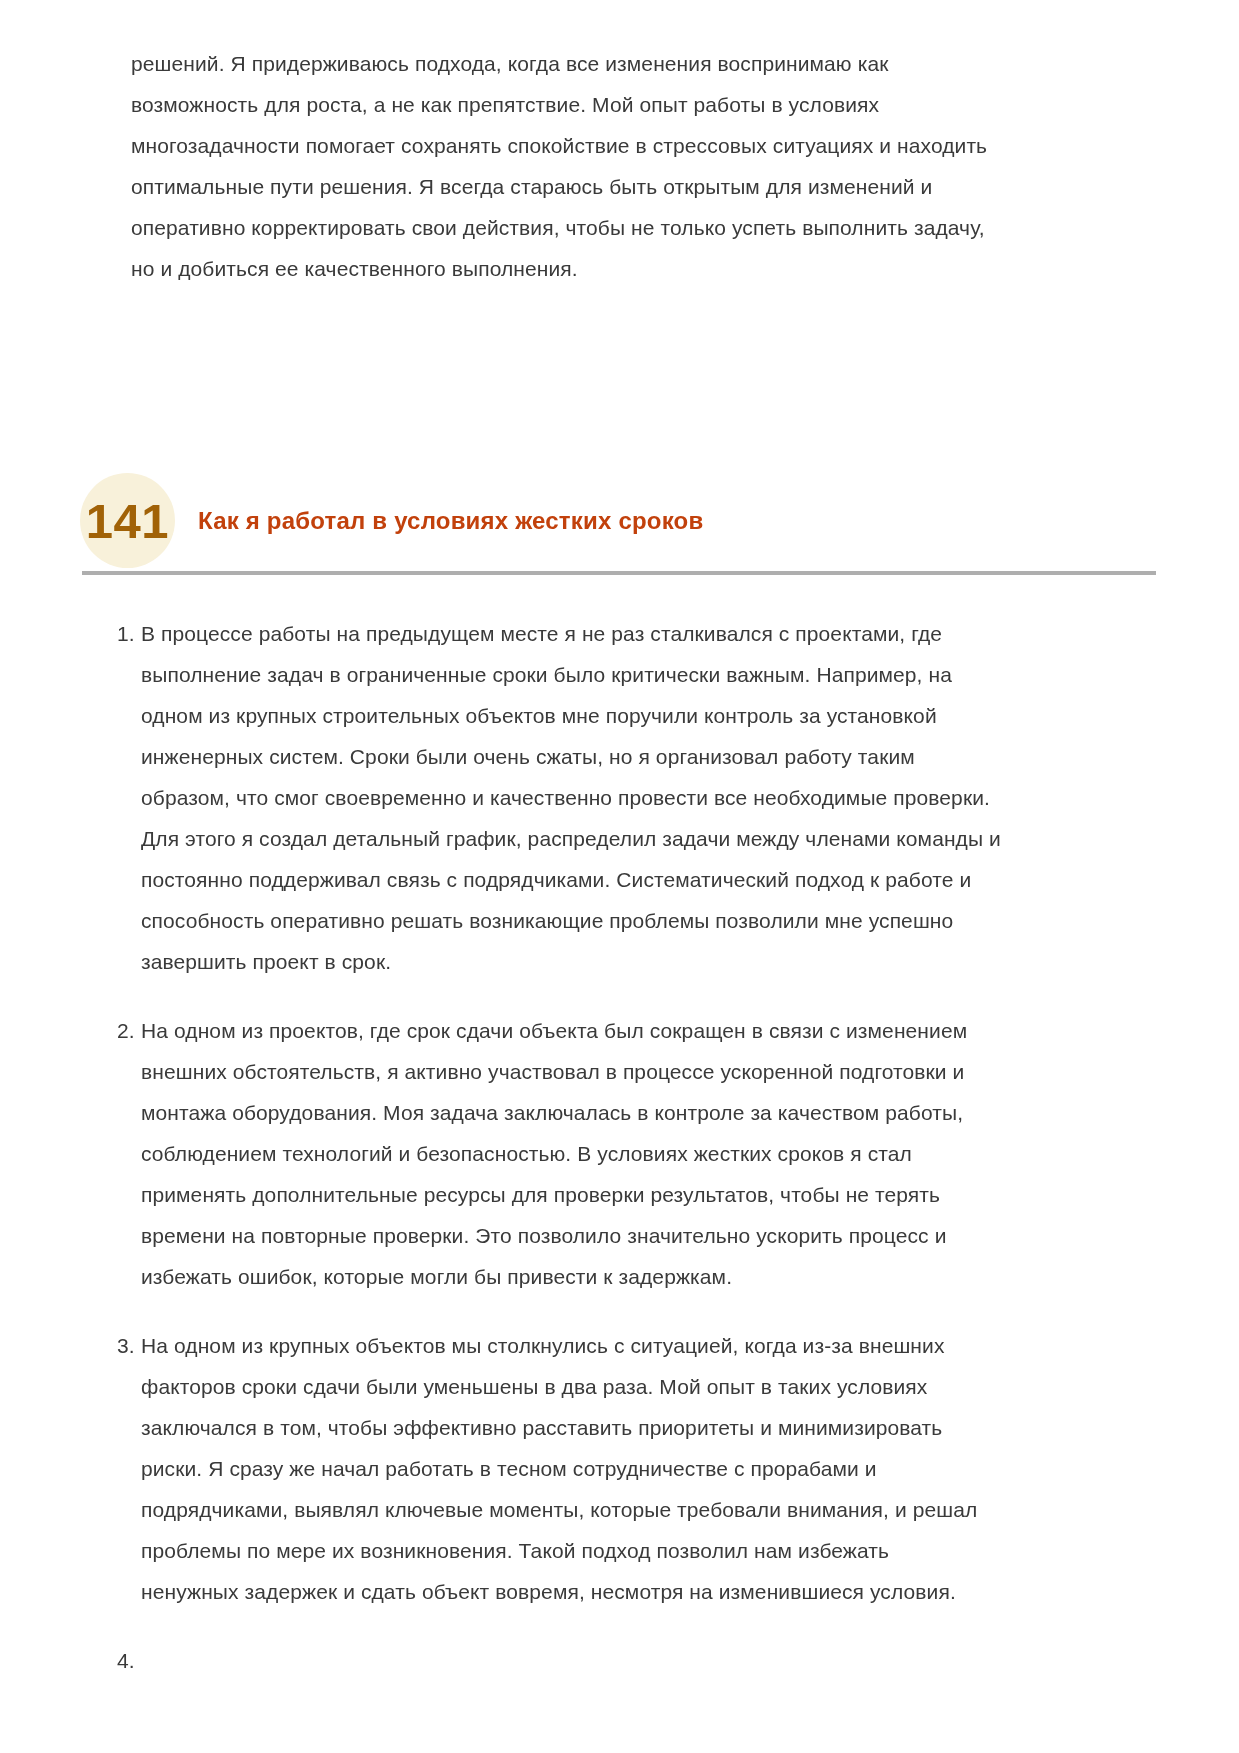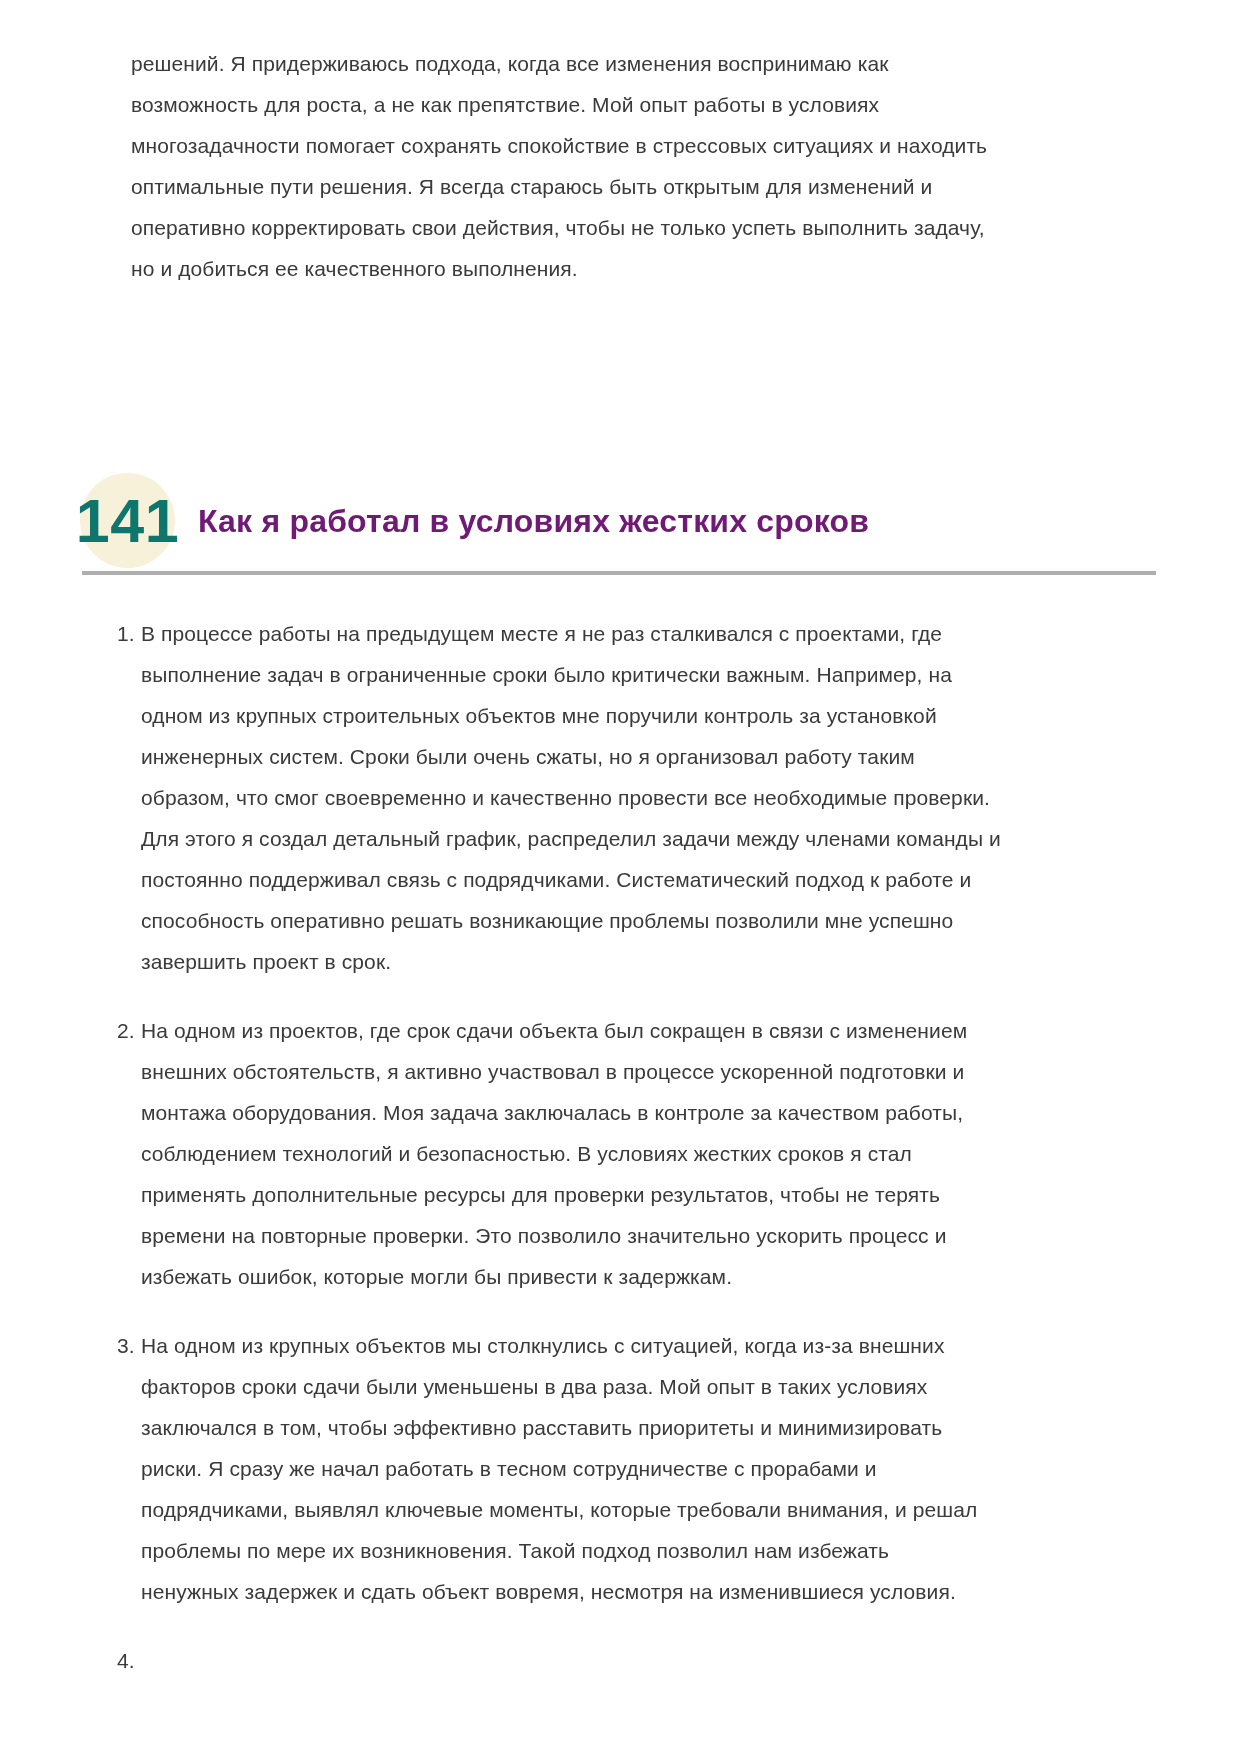--- a/index.html
+++ b/index.html
@@ -41,31 +41,31 @@
     width: 95px;
     height: 95px;
     border-radius: 50%;
     background: #f8f1da;
     display: flex;
     align-items: center;
     justify-content: center;
     flex: 0 0 auto;
   }
   .number-badge span {
-    font-size: 61px;
+    font-size: 49px;
     font-weight: bold;
-    color: #0f766e;
+    color: #a16207;
     letter-spacing: 0.5px;
   }
   .section-title {
     margin-left: 23px;
-    font-size: 32px;
+    font-size: 24px;
     line-height: 44px;
     font-weight: bold;
-    color: #701a75;
+    color: #c2410c;
     white-space: pre;
     letter-spacing: 0.2px;
   }
   .divider {
     position: absolute;
     left: 82px;
     top: 571px;
     width: 1074px;
     height: 4px;
     background: #aeaeae;

